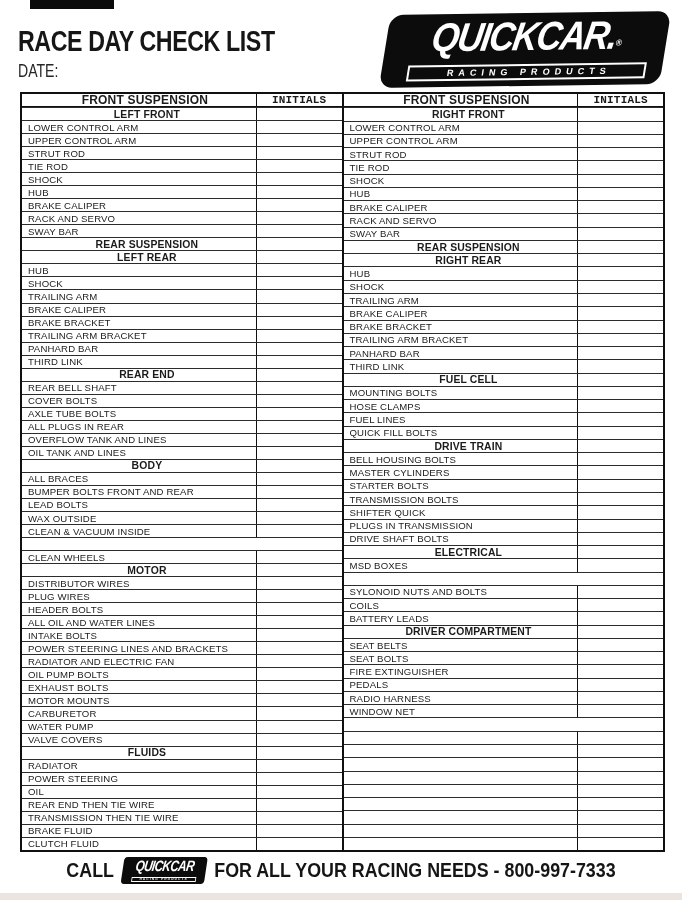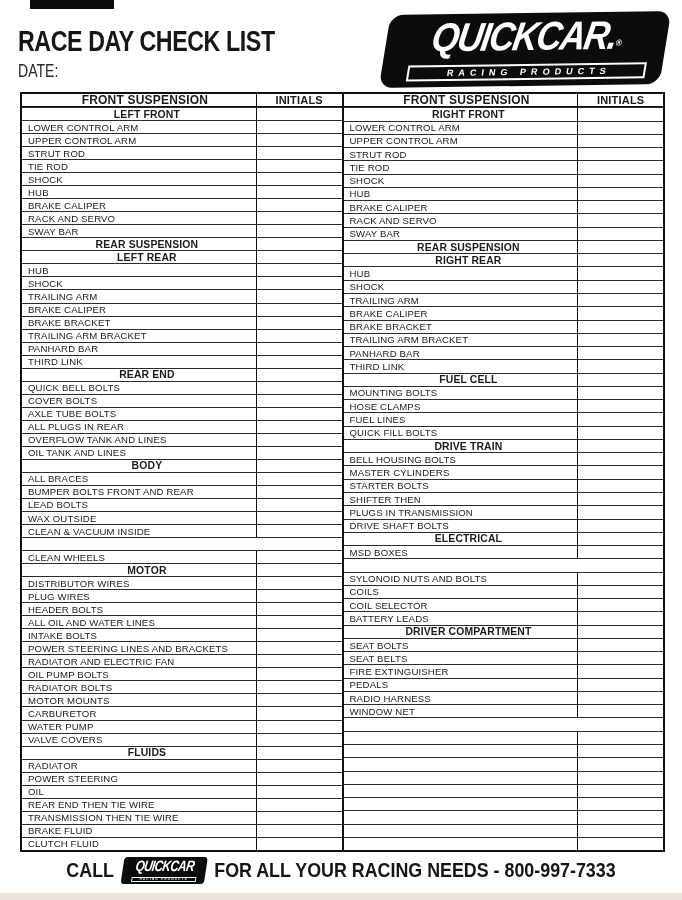--- a/index.html
+++ b/index.html
@@ -49,21 +49,21 @@
   .trow + .trow{border-top:1px solid #2c2c2c;}
   .trow.head{border-bottom:1.5px solid #101010;}
   .citems{
     width:73.5%;box-sizing:border-box;display:flex;align-items:center;
     padding-left:6px;border-right:1.6px solid #101010;overflow:hidden;
     font-size:9.6px;letter-spacing:0.15px;white-space:nowrap;color:#1b1b1b;
   }
   .cinit{flex:1 1 0;display:flex;align-items:center;justify-content:center;}
   .trow.section .citems{justify-content:center;padding-left:16px;font-weight:700;font-size:10.4px;}
   .trow.head .citems{justify-content:center;padding-left:12px;font-weight:700;font-size:12px;letter-spacing:0.2px;}
-  .trow.head .cinit{font-weight:700;font-size:11px;letter-spacing:0.2px;}
+  .trow.head .cinit{font-weight:700;font-size:11px;letter-spacing:0.2px;font-family:Liberation Mono, monospace;}
 
   
   .footer{
     position:absolute;left:0;right:0;top:855px;height:30px;
     display:flex;align-items:center;justify-content:center;gap:10px;
     font-size:21px;font-weight:700;color:#151515;white-space:nowrap;
     transform:scaleX(0.85);transform-origin:50% 50%;
   }
   .mini-logo{position:relative;width:98px;height:27px;flex:0 0 auto;}
   .mini-shape{position:absolute;inset:0;background:#0c0c0c;border-radius:4px;transform:skewX(-10deg);}
@@ -181,21 +181,21 @@
         </div>
         <div class="trow item">
           <div class="citems">THIRD LINK</div>
           <div class="cinit"></div>
         </div>
         <div class="trow section">
           <div class="citems">REAR END</div>
           <div class="cinit"></div>
         </div>
         <div class="trow item">
-          <div class="citems">QUICK BELL BOLTS</div>
+          <div class="citems">REAR BELL SHAFT</div>
           <div class="cinit"></div>
         </div>
         <div class="trow item">
           <div class="citems">COVER BOLTS</div>
           <div class="cinit"></div>
         </div>
         <div class="trow item">
           <div class="citems">AXLE TUBE BOLTS</div>
           <div class="cinit"></div>
         </div>
@@ -272,21 +272,21 @@
         </div>
         <div class="trow item">
           <div class="citems">RADIATOR AND ELECTRIC FAN</div>
           <div class="cinit"></div>
         </div>
         <div class="trow item">
           <div class="citems">OIL PUMP BOLTS</div>
           <div class="cinit"></div>
         </div>
         <div class="trow item">
-          <div class="citems">RADIATOR BOLTS</div>
+          <div class="citems">EXHAUST BOLTS</div>
           <div class="cinit"></div>
         </div>
         <div class="trow item">
           <div class="citems">MOTOR MOUNTS</div>
           <div class="cinit"></div>
         </div>
         <div class="trow item">
           <div class="citems">CARBURETOR</div>
           <div class="cinit"></div>
         </div>
@@ -446,21 +446,25 @@
         </div>
         <div class="trow item">
           <div class="citems">MASTER CYLINDERS</div>
           <div class="cinit"></div>
         </div>
         <div class="trow item">
           <div class="citems">STARTER BOLTS</div>
           <div class="cinit"></div>
         </div>
         <div class="trow item">
-          <div class="citems">SHIFTER THEN</div>
+          <div class="citems">TRANSMISSION BOLTS</div>
+          <div class="cinit"></div>
+        </div>
+        <div class="trow item">
+          <div class="citems">SHIFTER QUICK</div>
           <div class="cinit"></div>
         </div>
         <div class="trow item">
           <div class="citems">PLUGS IN TRANSMISSION</div>
           <div class="cinit"></div>
         </div>
         <div class="trow item">
           <div class="citems">DRIVE SHAFT BOLTS</div>
           <div class="cinit"></div>
         </div>
@@ -477,37 +481,33 @@
         </div>
         <div class="trow item">
           <div class="citems">SYLONOID NUTS AND BOLTS</div>
           <div class="cinit"></div>
         </div>
         <div class="trow item">
           <div class="citems">COILS</div>
           <div class="cinit"></div>
         </div>
         <div class="trow item">
-          <div class="citems">COIL SELECTOR</div>
-          <div class="cinit"></div>
-        </div>
-        <div class="trow item">
           <div class="citems">BATTERY LEADS</div>
           <div class="cinit"></div>
         </div>
         <div class="trow section">
           <div class="citems">DRIVER COMPARTMENT</div>
           <div class="cinit"></div>
         </div>
         <div class="trow item">
+          <div class="citems">SEAT BELTS</div>
+          <div class="cinit"></div>
+        </div>
+        <div class="trow item">
           <div class="citems">SEAT BOLTS</div>
-          <div class="cinit"></div>
-        </div>
-        <div class="trow item">
-          <div class="citems">SEAT BELTS</div>
           <div class="cinit"></div>
         </div>
         <div class="trow item">
           <div class="citems">FIRE EXTINGUISHER</div>
           <div class="cinit"></div>
         </div>
         <div class="trow item">
           <div class="citems">PEDALS</div>
           <div class="cinit"></div>
         </div>

